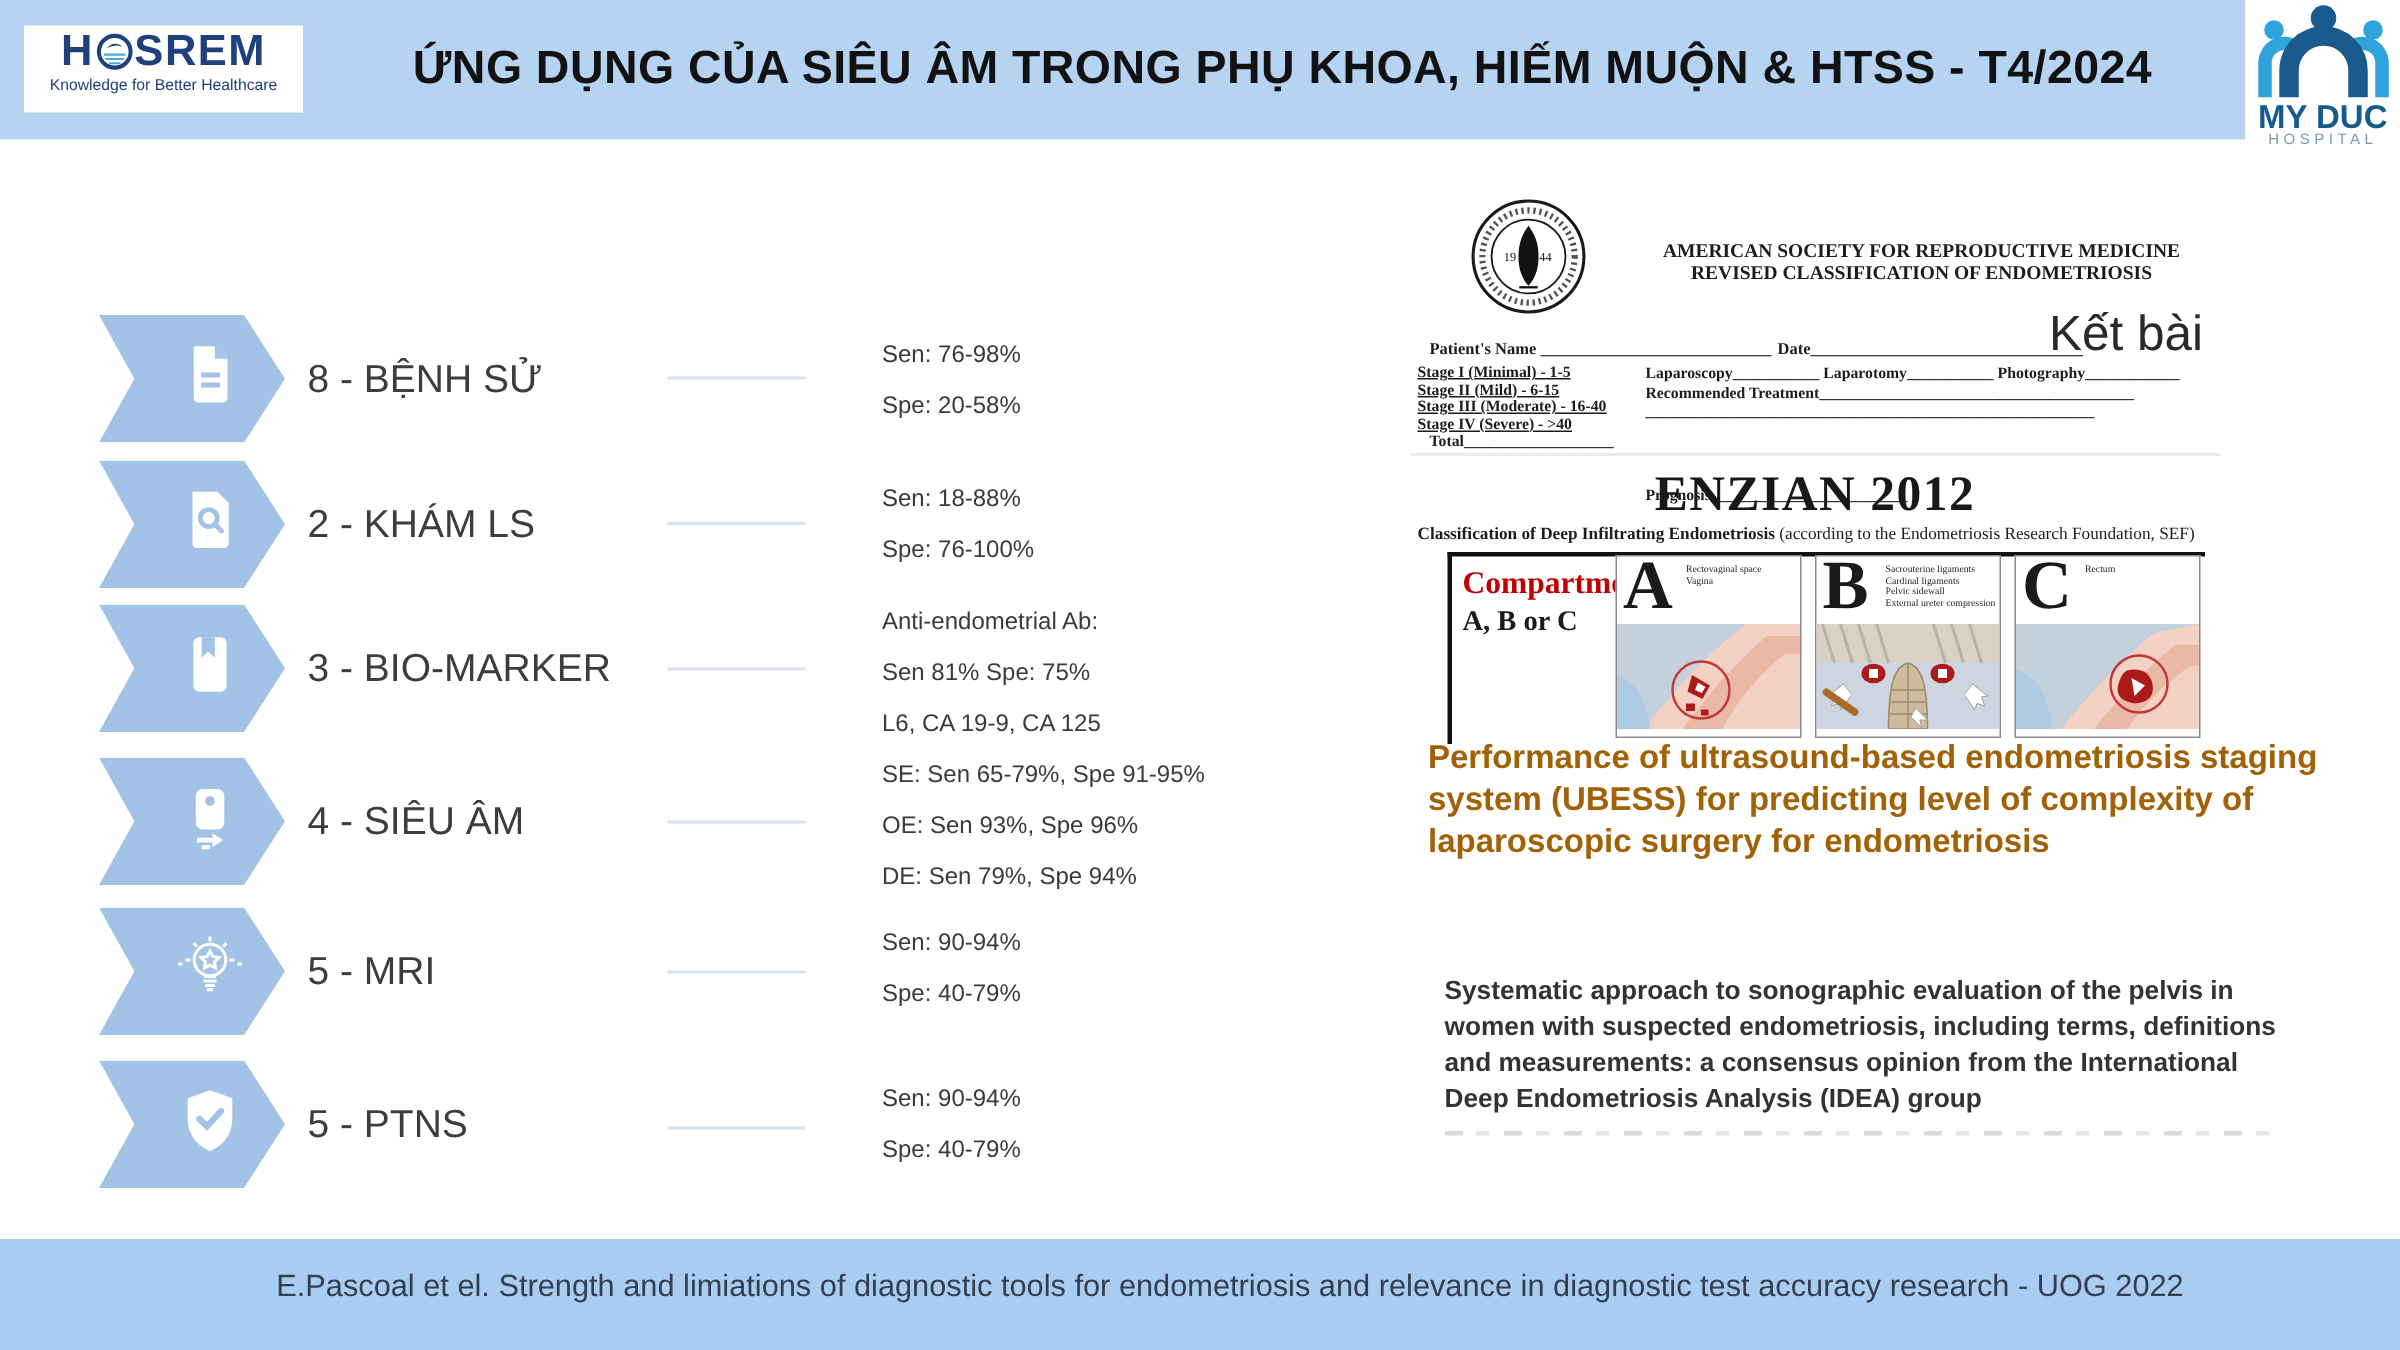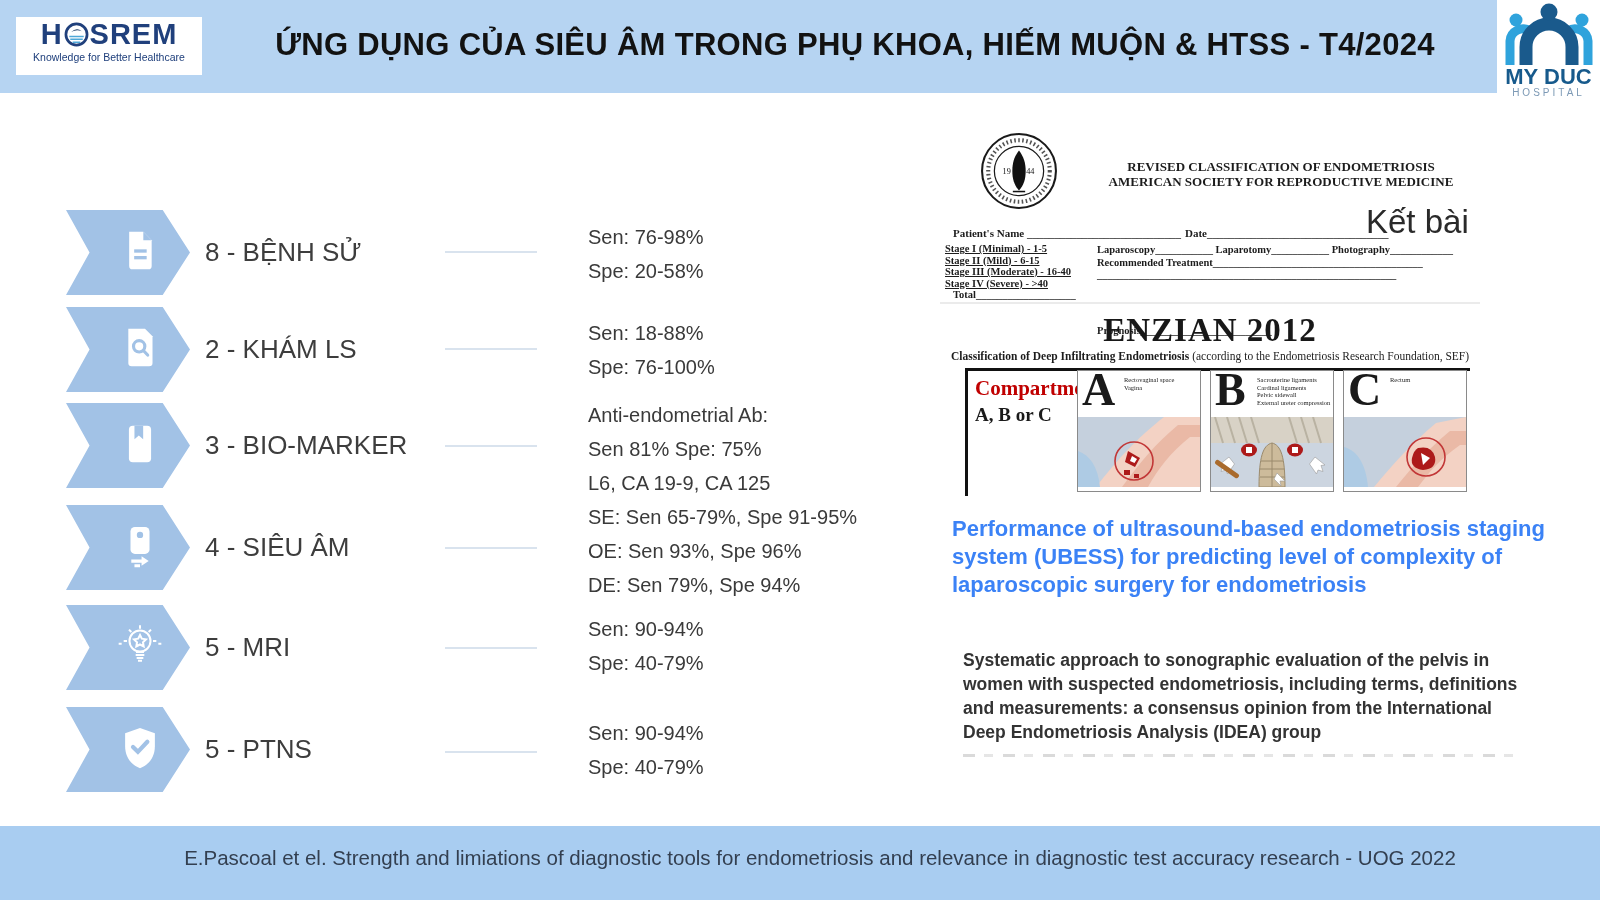--- a/index.html
+++ b/index.html
@@ -16,48 +16,48 @@
   .hosrem-tag{font-size:10.5px;color:#20407C;margin-top:1px;}
   .myduc{position:absolute;left:1497px;top:0;width:103px;height:114px;background:#fff;text-align:center;}
   .myduc-name{font-size:22px;font-weight:bold;color:#175A8C;line-height:20px;margin-top:-2px;}
   .myduc-sub{font-size:10px;letter-spacing:3px;color:#7C99B5;}
   
   .chev{position:absolute;left:66px;width:124px;height:85px;background:#A2C2E6;
         clip-path:polygon(0 0,78% 0,100% 50%,78% 100%,0 100%,19% 50%);
         display:flex;align-items:center;justify-content:center;box-sizing:border-box;padding-left:24px;}
   .tool-label{position:absolute;left:205px;font-size:26px;color:#3d3d3d;white-space:nowrap;}
   .conn{position:absolute;left:445px;width:92px;height:2px;background:#D9E3EE;}
-  .stats{position:absolute;left:588px;font-size:20px;line-height:34px;color:#3a3a3a;white-space:nowrap;}
+  .stats{position:absolute;left:588px;font-size:16px;line-height:34px;color:#3a3a3a;white-space:nowrap;}
   
   .asrm{position:absolute;left:945px;top:128px;width:533px;height:177px;
         font-family:"Liberation Serif",serif;color:#1c1c1c;}
   .asrm-org{position:absolute;left:140px;top:31px;width:392px;text-align:center;
             font-size:13px;font-weight:bold;line-height:15px;}
   .asrm-small{position:absolute;font-size:10.5px;line-height:11.5px;white-space:nowrap;font-weight:600;}
   .ketbai{position:absolute;left:1366px;top:203px;font-size:33px;color:#2a2a2a;z-index:5;}
   .scan-edge{position:absolute;left:940px;top:302px;width:540px;height:2px;background:#ebebeb;}
   
   .enzian{position:absolute;left:945px;top:310px;width:530px;height:188px;
           font-family:"Liberation Serif",serif;}
   .enzian-title{position:absolute;left:0;top:2px;width:530px;text-align:center;
                 font-size:33px;font-weight:bold;color:#181818;letter-spacing:1px;}
-  .enzian-sub{position:absolute;left:0;top:40px;width:530px;text-align:center;font-size:11.5px;
+  .enzian-sub{position:absolute;left:0;top:40px;width:530px;text-align:left;font-size:11.5px;
               color:#1c1c1c;white-space:nowrap;}
   .enzian-hline{position:absolute;left:20px;top:58px;width:505px;height:3px;background:#111;}
   .enzian-vline{position:absolute;left:20px;top:58px;width:3px;height:128px;background:#111;}
   .compartment{position:absolute;left:30px;top:66px;font-size:21px;font-weight:bold;color:#C00000;}
   .aboc{position:absolute;left:30px;top:94px;font-size:19px;font-weight:bold;color:#1a1a1a;}
   .panel{position:absolute;top:60px;width:124px;height:122px;border:1px solid #8a8a8a;
          background:#fff;box-sizing:border-box;overflow:hidden;}
   .panel-letter{position:absolute;left:4px;top:-8px;font-size:46px;font-weight:bold;color:#1a1a1a;}
   .panel-labels{position:absolute;left:46px;top:5px;width:76px;font-size:6.5px;line-height:7.5px;color:#222;}
   .panel-illus{position:absolute;left:0;bottom:0;}
   
-  .ubess{position:absolute;left:952px;top:515px;width:600px;font-size:22px;font-weight:bold;
-         color:#3b82f6;line-height:28px;}
+  .ubess{position:absolute;left:952px;top:491px;width:600px;font-size:22px;font-weight:bold;
+         color:#a16207;line-height:28px;}
   .idea{position:absolute;left:963px;top:648px;width:575px;font-size:17.5px;font-weight:bold;
         color:#333;line-height:24px;}
   .authors-faint{position:absolute;left:963px;top:754px;width:555px;height:3px;opacity:.65;
      background:repeating-linear-gradient(90deg,#c6c6c6 0 12px,transparent 12px 21px,#d8d8d8 21px 30px,transparent 30px 40px);}
   
   .footer{position:absolute;left:0;top:826px;width:1600px;height:74px;background:#A9CDF1;text-align:center;}
   .footer-text{padding-top:20px;font-size:20.5px;color:#333F50;margin-left:40px;}
 </style>
 </head>
 <body>
@@ -188,22 +188,22 @@
     <span style="position:absolute;left:35px;top:4px;"><svg width="78" height="78" viewBox="0 0 76 76">
       <circle cx="38" cy="38" r="36" fill="none" stroke="#1a1a1a" stroke-width="2"></circle>
       <circle cx="38" cy="38" r="30" fill="none" stroke="#1a1a1a" stroke-width="4" stroke-dasharray="1.5 2.4" opacity=".75"></circle>
       <circle cx="38" cy="38" r="24" fill="none" stroke="#1a1a1a" stroke-width="1.2"></circle>
       <path d="M38 18 C42.5 24 44.5 30 44.5 38 C44.5 46 42.5 52 38 57 C33.5 52 31.5 46 31.5 38 C31.5 30 33.5 24 38 18 Z" fill="#111"></path>
       <path d="M32 58 h12" stroke="#111" stroke-width="1.5"></path>
       <text x="22" y="41" font-size="8" font-family="Liberation Serif,serif" fill="#111">19</text>
       <text x="45" y="41" font-size="8" font-family="Liberation Serif,serif" fill="#111">44</text>
     </svg></span>
     <div class="asrm-org">
+      <div>AMERICAN SOCIETY FOR REPRODUCTIVE MEDICINE</div>
       <div>REVISED CLASSIFICATION OF ENDOMETRIOSIS</div>
-      <div>AMERICAN SOCIETY FOR REPRODUCTIVE MEDICINE</div>
     </div>
     <div class="asrm-small" style="left:8px;top:100px;font-size:11px;">Patient's Name ____________________________</div>
     <div class="asrm-small" style="left:240px;top:100px;font-size:11px;">Date_________________________________</div>
     <div class="asrm-small" style="left:0;top:115px;text-decoration:underline;">
         <div>Stage I   (Minimal)   - 1-5</div>
         <div>Stage II  (Mild)       - 6-15</div>
         <div>Stage III (Moderate) - 16-40</div>
         <div>Stage IV (Severe)    - &gt;40</div>
       </div>
     <div class="asrm-small" style="left:8px;top:161px;">Total___________________</div>

